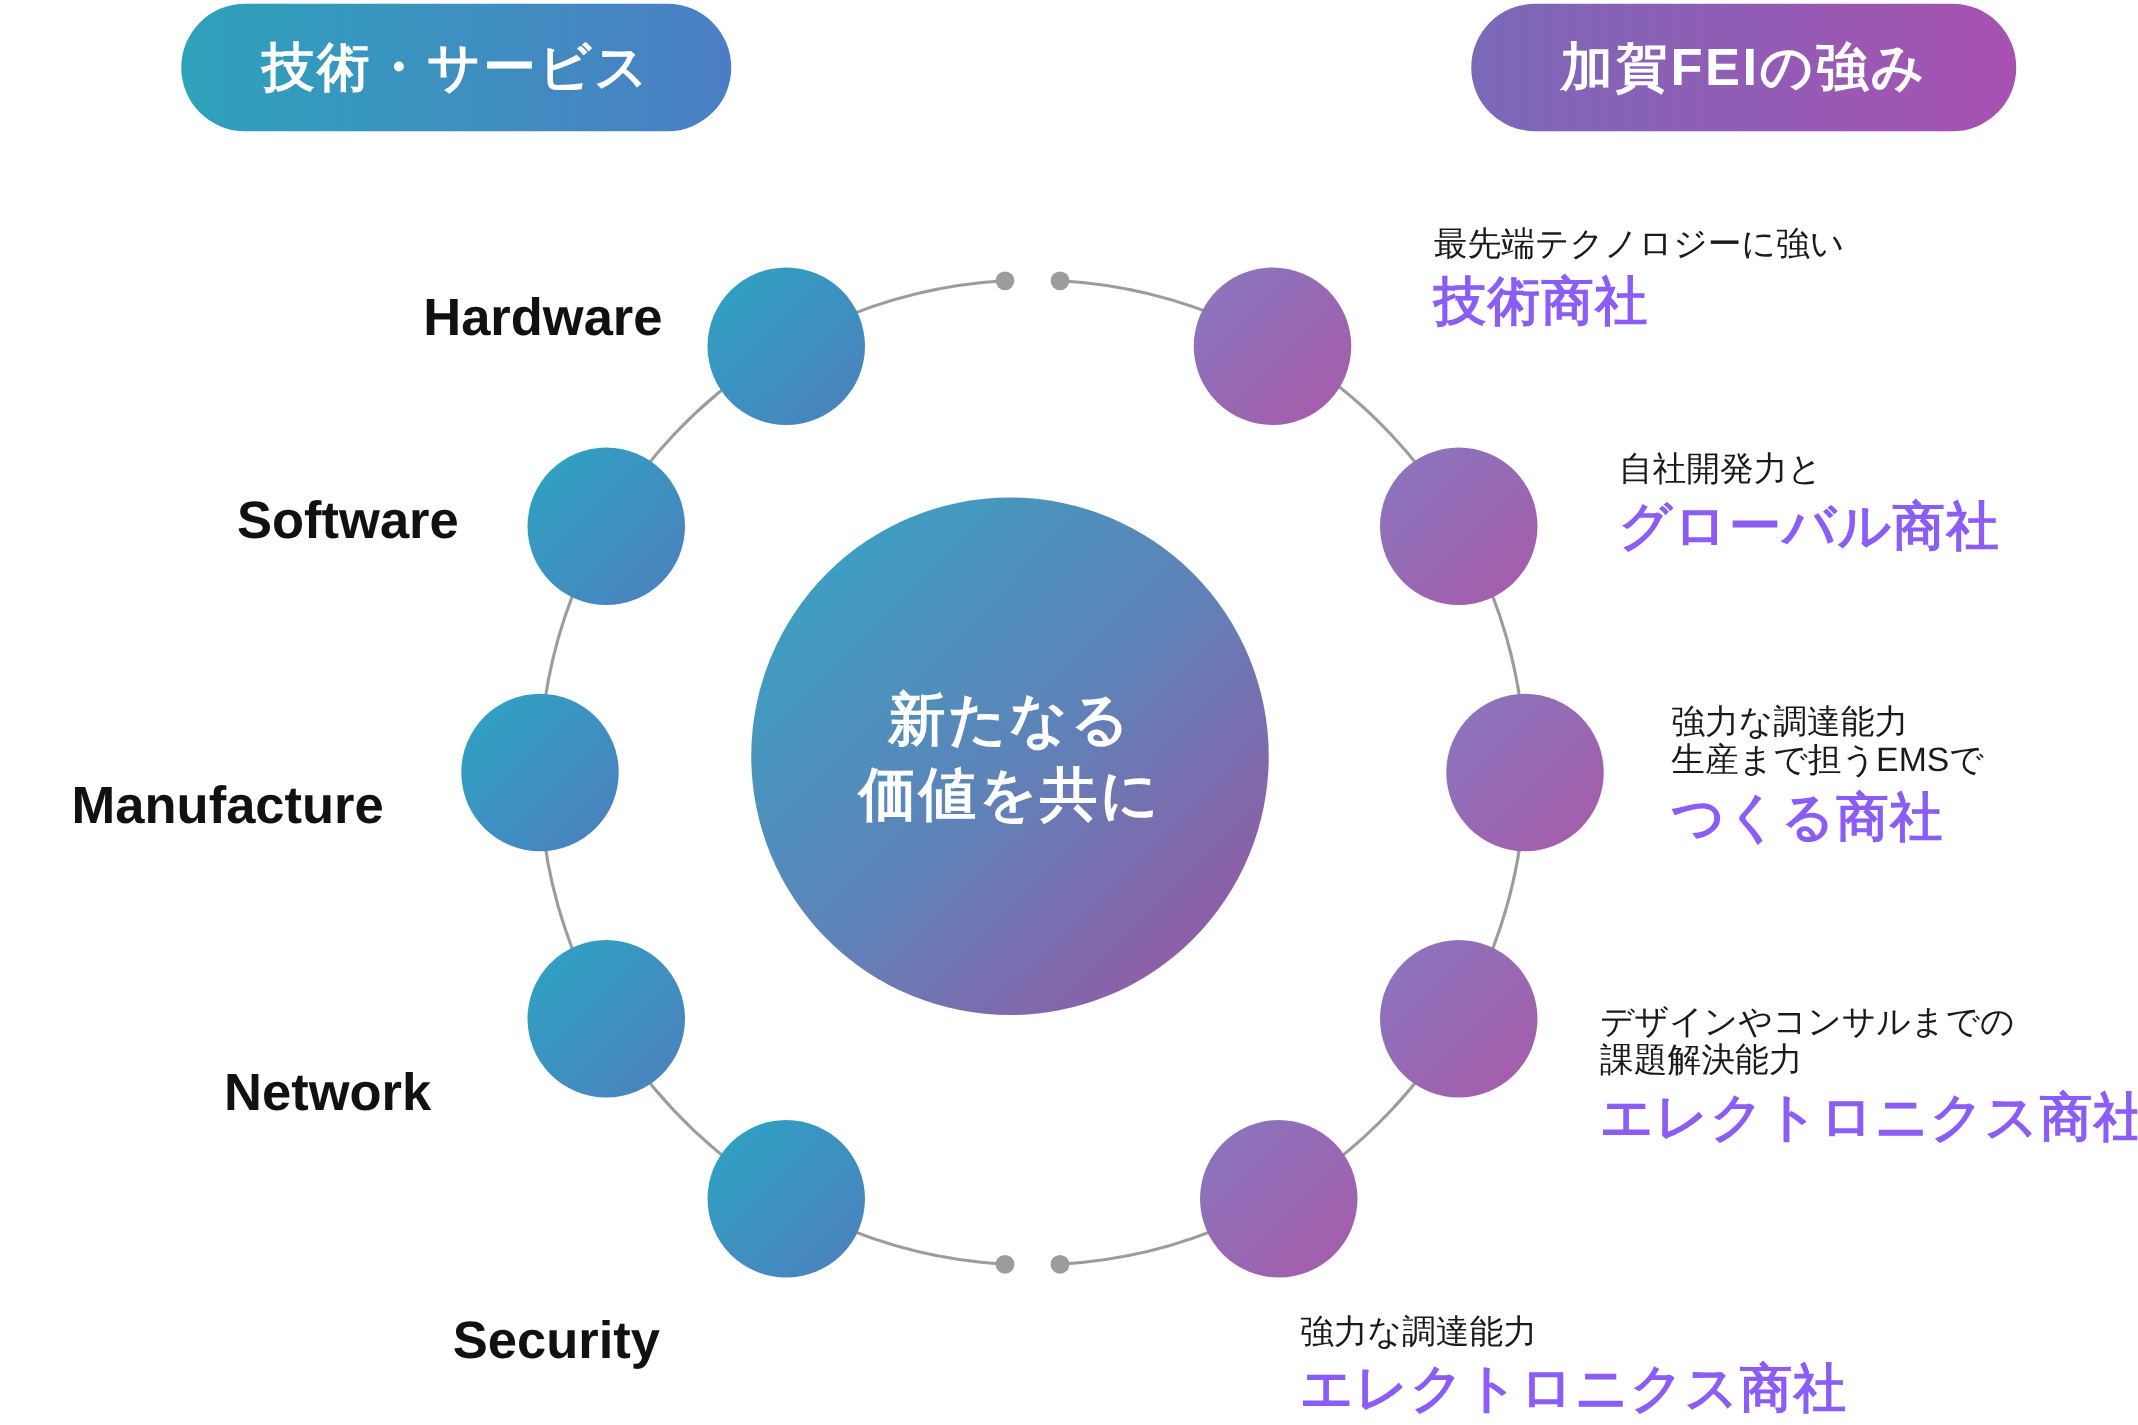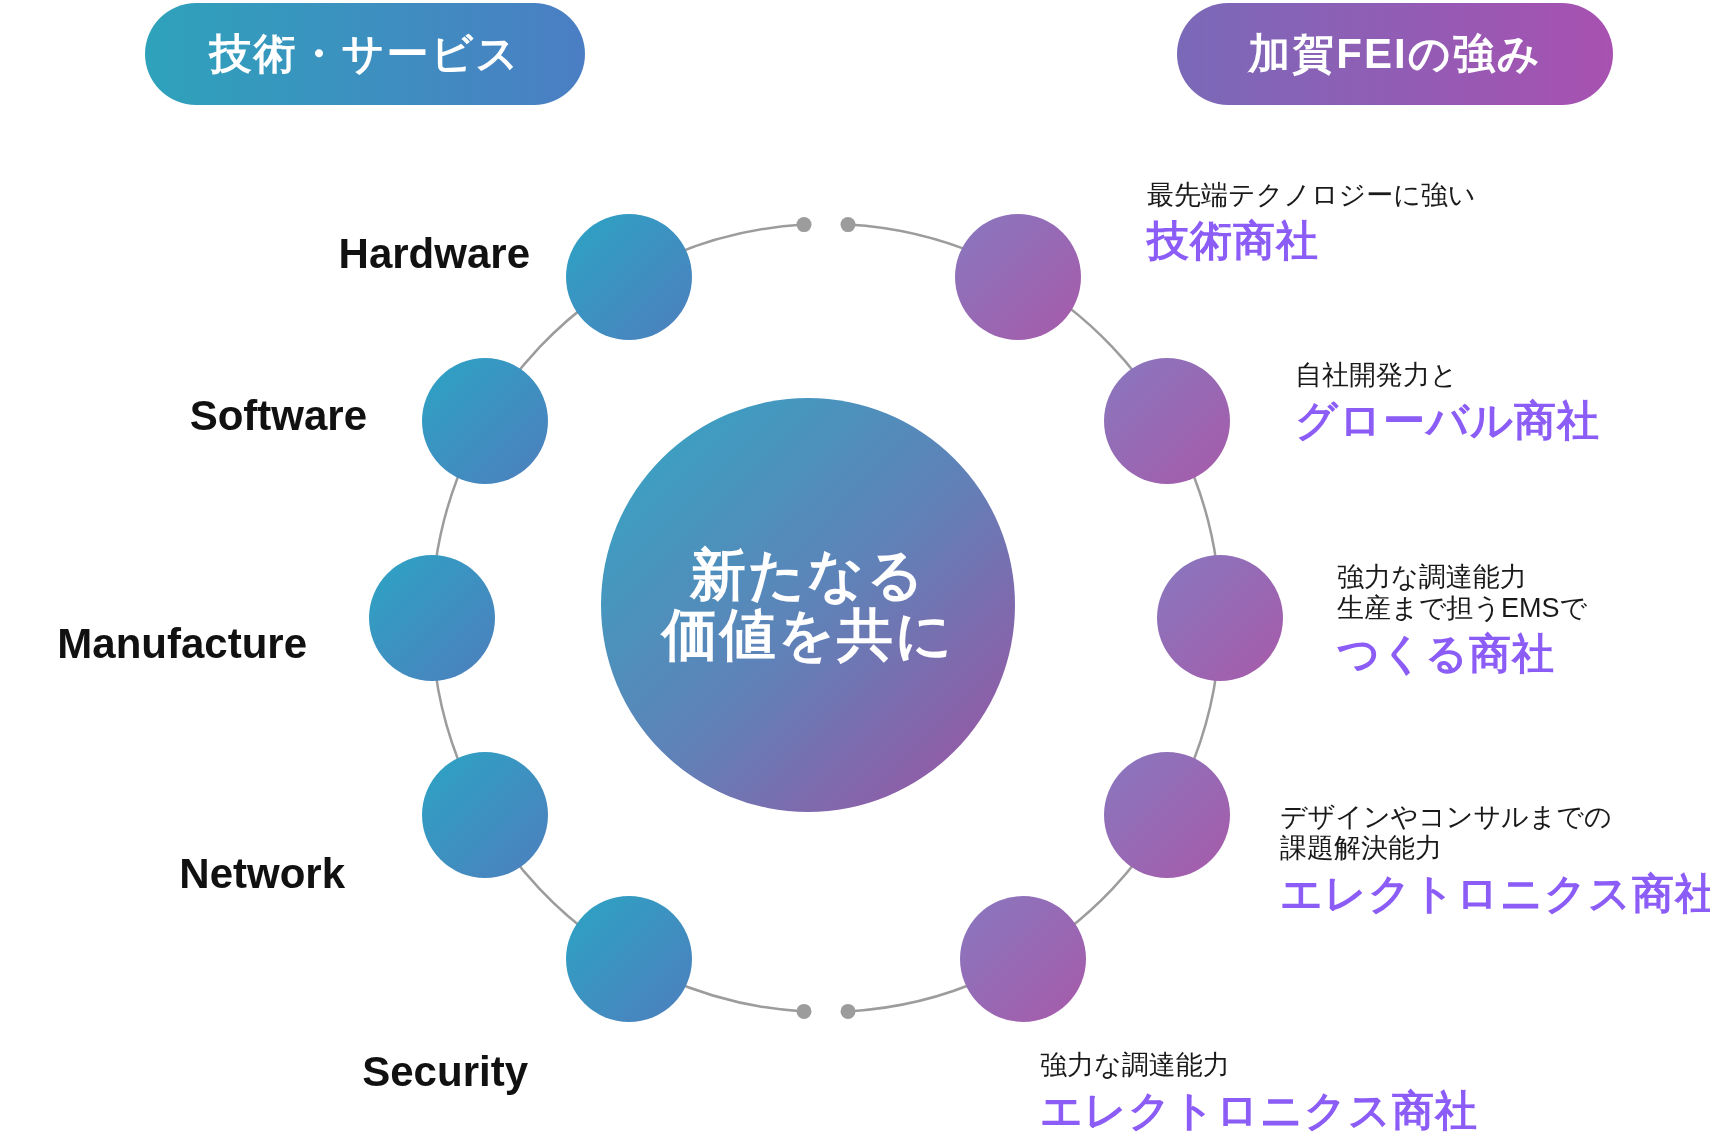--- a/index.html
+++ b/index.html
@@ -12,21 +12,21 @@
   
   .pill{position:absolute;top:3px;height:102px;border-radius:52px;
         display:flex;align-items:center;justify-content:center;
         color:#ffffff;font-weight:bold;font-size:42px;letter-spacing:2px;}
   .pill-left{left:145px;width:440px;background:linear-gradient(90deg,#2ea2bb 0%,#4b7ec4 100%);}
   .pill-right{left:1177px;width:436px;background:linear-gradient(90deg,#7a69b8 0%,#a851b1 100%);}
   
   .center-circle{position:absolute;left:601px;top:398px;width:414px;height:414px;border-radius:50%;
         background:linear-gradient(135deg,#31a8c4 0%,#5f82b8 52%,#a24fa1 100%);
         display:flex;align-items:center;justify-content:center;text-align:center;}
-  .center-text{color:#ffffff;font-weight:bold;font-size:56px;line-height:60px;letter-spacing:2px;}
+  .center-text{color:#ffffff;font-weight:bold;font-size:46px;line-height:60px;letter-spacing:2px;}
   
   .node{position:absolute;width:126px;height:126px;border-radius:50%;}
   .node-blue{background:linear-gradient(135deg,#2ca4c4 0%,#4e7ebd 100%);}
   .node-purple{background:linear-gradient(135deg,#8878bf 0%,#a75aa9 100%);}
   .n-hardware{left:566px;top:214px;}
   .n-software{left:422px;top:358px;}
   .n-manufacture{left:369px;top:555px;}
   .n-network{left:422px;top:752px;}
   .n-security{left:566px;top:896px;}
   .n-tech{left:955px;top:214px;}

